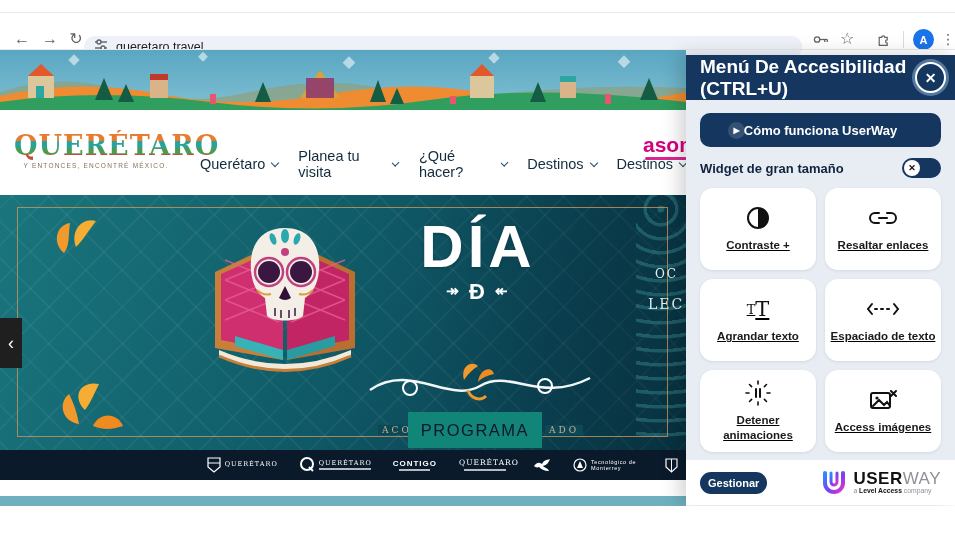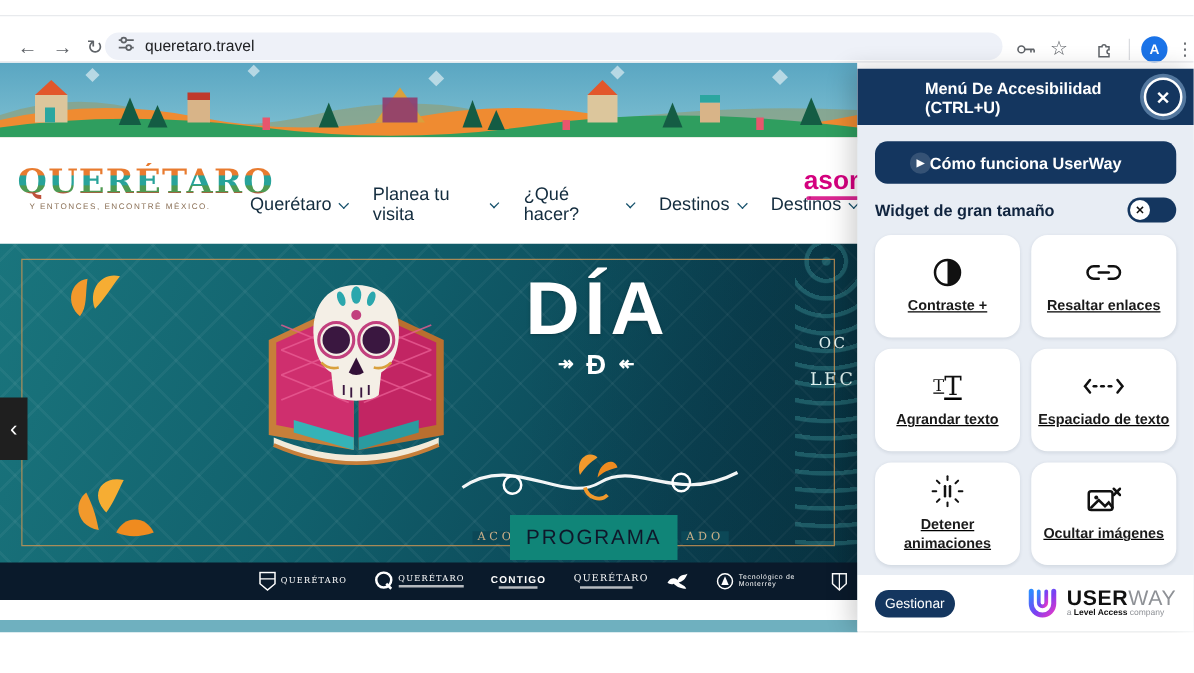--- a/index.html
+++ b/index.html
@@ -4,21 +4,21 @@
 <style>
   * { margin:0; padding:0; box-sizing:border-box; }
   html,body { background:#fff; }
   body { font-family:"Liberation Sans", sans-serif; width:955px; height:538px; position:relative; overflow:hidden; }
   .abs { position:absolute; }
 
   
   .chrome { left:0; top:0; width:955px; height:50px; background:#fff; }
   .tabline { left:0; top:12px; width:955px; height:1px; background:#e8eaed; }
   .navbtn { top:30px; width:20px; height:20px; color:#5f6368; font-size:16px; line-height:18px; text-align:center; cursor:pointer; }
-  .omnibox { left:84px; top:26px; width:718px; height:22px; background:#eef1f8; border-radius:12px; display:flex; align-items:center; padding:0 10px; gap:8px; }
+  .omnibox { left:84px; top:36px; width:718px; height:22px; background:#eef1f8; border-radius:12px; display:flex; align-items:center; padding:0 10px; gap:8px; }
   .omnibox .url { font-size:12.5px; color:#202124; }
   .tb-ic { top:31px; color:#5f6368; }
   .avatar { left:913px; top:29px; width:21px; height:21px; border-radius:50%; background:#1a73e8; color:#fff; font-size:11px; font-weight:700; display:flex; align-items:center; justify-content:center; }
   .divider { left:903px; top:31px; width:1px; height:17px; background:#dadce0; }
   .chromeborder { left:0; top:49px; width:955px; height:1px; background:#e6e8eb; }
 
   
   .art-strip { left:0; top:50px; width:686px; height:60px; overflow:hidden; }
 
   
@@ -61,37 +61,37 @@
   .sponsor .slabel.serifv { font-family:"DejaVu Serif", serif; font-size:6.5px; letter-spacing:1px; }
   .sponsor .big { font-size:8px; font-weight:700; letter-spacing:1px; }
   .subbar { width:100%; height:2px; background:rgba(255,255,255,.7); margin-top:1px; }
 
   .white-gap { left:0; top:480px; width:686px; height:16px; background:#fff; }
   .teal-strip { left:0; top:496px; width:686px; height:10px; background:#6fb0bf; }
 
   
   .uw-panel { left:686px; top:55px; width:269px; height:450px; background:#e8edf4; box-shadow:-6px 0 18px rgba(0,0,0,.18); }
   .uw-header { left:0; top:0; width:269px; height:45px; background:#14365f; display:flex; align-items:center; padding:0 14px; }
-  .uw-title { color:#fff; font-size:13px; font-weight:700;margin-left:40px; }
+  .uw-title { color:#fff; font-size:19px; font-weight:700; }
   .uw-close { position:absolute; right:9px; top:7px; width:31px; height:31px; border-radius:50%; background:#14365f; border:2px solid #fff; box-shadow:0 0 0 3px rgba(160,200,235,.45); color:#fff; font-size:14px; font-weight:700; display:flex; align-items:center; justify-content:center; cursor:pointer; }
   .uw-body { left:0; top:45px; width:269px; height:360px; background:#e8edf4; border-radius:16px 16px 0 0; }
   .uw-howto { left:14px; top:13px; width:241px; height:34px; background:#14365f; border:none; border-radius:10px; color:#fff; font-size:13px; font-weight:700; display:flex; align-items:center; justify-content:center; gap:10px; cursor:pointer; font-family:"Liberation Sans", sans-serif; }
   .play-wrap { width:17px; height:17px; border-radius:50%; background:rgba(255,255,255,.14); display:flex; align-items:center; justify-content:center; font-size:8px; color:#fff; position:absolute; left:28px; }
   .uw-widget-row { left:14px; top:58px; width:241px; display:flex; align-items:center; justify-content:space-between; }
   .uw-widget-label { font-size:13px; font-weight:700; color:#10243e; }
   .toggle { width:39px; height:20px; border-radius:11px; background:#14365f; position:relative; cursor:pointer; }
   .knob { position:absolute; left:2px; top:2px; width:16px; height:16px; border-radius:50%; background:#fff; color:#111; font-size:9px; font-weight:700; display:flex; align-items:center; justify-content:center; }
   .tiles { left:14px; top:88px; width:241px; display:grid; grid-template-columns:1fr 1fr; gap:9px;text-decoration:underline; }
   .tile { height:82px; background:#fff; border-radius:13px; box-shadow:0 1px 3px rgba(15,40,70,.10); display:flex; flex-direction:column; align-items:center; justify-content:center; gap:7px; cursor:pointer; padding:4px; }
   .tile-label { font-size:11.5px; font-weight:600; color:#1a1a1a; text-align:center; line-height:1.25; }
   .tile-icon { height:26px; display:flex; align-items:center; justify-content:center; color:#111; }
   .tt { font-family:"DejaVu Serif", serif; color:#111; }
   .tt .t1 { font-size:13px; } .tt .t2 { font-size:21px; }
   .uw-footer { left:0; top:405px; width:269px; height:45px; background:#fff; display:flex; align-items:center; justify-content:space-between; padding:0 14px; }
-  .manage-btn { background:#14365f; color:#fff; border:none; border-radius:12px; height:22px; padding:0 8px; font-size:11px; font-weight:400; cursor:pointer; font-family:"Liberation Sans", sans-serif; }
+  .manage-btn { background:#14365f; color:#fff; border:none; border-radius:12px; height:22px; padding:0 8px; font-size:11px; font-weight:700; cursor:pointer; font-family:"Liberation Sans", sans-serif; }
   .uw-brand { display:flex; align-items:center; gap:6px; }
   .uw-wordmark { line-height:1; }
   .uw-wordmark .r1 { font-size:17px; letter-spacing:.5px; }
   .uw-wordmark .user { font-weight:800; color:#111; }
   .uw-wordmark .way { font-weight:400; color:#8e9196; }
   .uw-wordmark .r2 { font-size:6.8px; color:#8e9196; margin-top:1px; }
   .uw-wordmark .la { font-weight:800; color:#111; }
 
   .bottom-white { left:0; top:506px; width:955px; height:32px; background:#fff; }
 </style>
@@ -441,21 +441,21 @@
       <div class="tile">
         <span class="tile-icon">
           <svg width="28" height="24" viewBox="0 0 28 24" fill="none" stroke="#111" stroke-width="2" stroke-linecap="round">
             <rect x="2" y="5" width="19" height="15" rx="2"></rect>
             <circle cx="8" cy="10" r="1.6" fill="#111" stroke="none"></circle>
             <path d="M4 18 l6 -6 5 5 3 -3 3 4"></path>
             <line x1="22" y1="3" x2="27" y2="8"></line>
               <line x1="27" y1="3" x2="22" y2="8"></line>
           </svg>
         </span>
-        <span class="tile-label">Ocultar imágenes</span>
+        <span class="tile-label">Access imágenes</span>
       </div>
     </div>
   </div>
 
   <div class="abs uw-footer">
     <button class="manage-btn">Gestionar</button>
     <div class="uw-brand">
       <svg width="26" height="26" viewBox="0 0 26 26">
         <defs>
             <linearGradient id="uwg" x1="0" y1="0" x2="1" y2="1">

